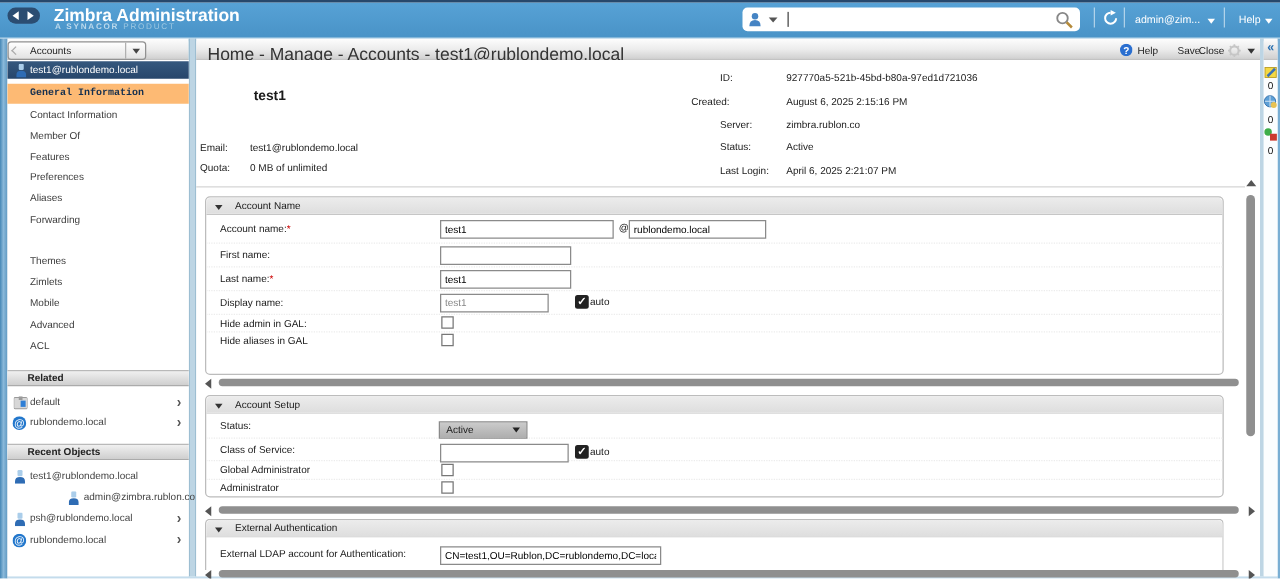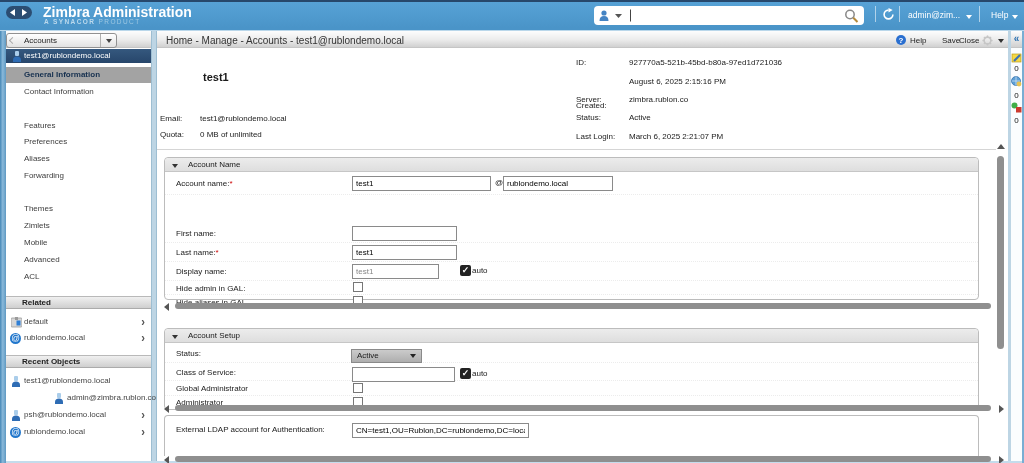--- a/index.html
+++ b/index.html
@@ -26,30 +26,30 @@
 
 .tbar{background:linear-gradient(#fdfdfd,#ececec 50%,#d2d2d2 92%,#bdbdbd);}
 #toolbar-left{position:absolute;left:6px;top:31px;width:145px;height:17px;}
 #combo{position:absolute;left:0px;top:2px;width:109px;height:13px;background:linear-gradient(#fff,#e2e2e2);border:1px solid #919191;border-radius:3px;}
 #combo .txt{position:absolute;left:17px;top:2px;font-size:8px;color:#222;}
 #combo .sep{position:absolute;right:15px;top:0;width:1px;height:100%;background:#b0b0b0;}
 #combo .darr{position:absolute;right:4px;top:5px;width:0;height:0;border-left:3.5px solid transparent;border-right:3.5px solid transparent;border-top:4px solid #444;}
 #combo .notch{position:absolute;left:3px;top:3.5px;width:4px;height:4px;border-left:1px solid #aaa;border-bottom:1px solid #aaa;transform:rotate(45deg);}
 #splitter{position:absolute;left:151px;top:31px;width:6px;height:430px;background:#bdd5e4;border-left:1px solid #9dbed2;border-right:1px solid #9dbed2;box-sizing:border-box;}
 #breadcrumb{position:absolute;left:157px;top:31px;width:851px;height:17px;}
-#breadcrumb .bc-text{position:absolute;left:9px;top:4px;font-size:10px;color:#333;}
+#breadcrumb .bc-text{position:absolute;left:9px;top:4px;font-size:14px;color:#333;text-decoration:underline;}
 #bc-right{position:absolute;left:0;top:4px;font-size:8px;color:#222;width:100%;height:12px;}
 #divider-rt{position:absolute;left:1008px;top:31px;width:3px;height:430px;background:#bdd5e4;}
 #collapse{position:absolute;left:1011px;top:31px;width:11px;height:17px;background:linear-gradient(#fdfdfd,#d2d2d2 92%,#bdbdbd);color:#2a70b0;font-size:10px;font-weight:bold;text-align:center;line-height:16px;}
 
 #sidebar{position:absolute;left:6px;top:48px;width:145px;height:413px;background:#fff;font-size:8px;color:#3c3c3c;}
 #sel-acc{position:absolute;left:0;top:1px;width:145px;height:14px;background:linear-gradient(#35587e,#27466b);color:#fff;line-height:14px;}
 #sel-acc span{position:absolute;left:18px;top:0;}
 .navitem{position:absolute;left:0;width:145px;height:16px;line-height:16px;padding-left:18px;box-sizing:border-box;}
-.navsel{background:#a3a3a3;font-weight:bold;color:#16304f;}
+.navsel{background:#fdba74;font-weight:bold;color:#16304f;font-family:Liberation Mono, monospace;}
 .shead{position:absolute;left:0;width:145px;height:13px;background:linear-gradient(#f0f0f0,#cfcfcf);border-top:1px solid #b9b9b9;border-bottom:1px solid #ababab;font-weight:bold;color:#222;line-height:12px;padding-left:16px;box-sizing:border-box;}
 .sitem{position:absolute;left:0;width:145px;height:16px;line-height:16px;padding-left:18px;box-sizing:border-box;color:#444;}
 .chev{position:absolute;right:6px;top:2px;color:#555;font-size:11px;font-weight:bold;transform:scaleY(1.1);line-height:12px;}
 .icon-abs{position:absolute;left:5px;top:2px;}
 
 #content{position:absolute;left:157px;top:48px;width:851px;height:413px;background:#fff;font-size:8px;color:#1a1a1a;}
 #c-title{position:absolute;left:46px;top:23px;font-size:11px;font-weight:bold;}
 .hl{position:absolute;color:#1a1a1a;}
 .fieldset{position:absolute;left:7px;width:813px;border:1px solid #bcbcbc;border-radius:4px;background:#fff;}
 .fshead{height:13px;background:linear-gradient(#ececec,#dedede);border-bottom:1px solid #c6c6c6;border-radius:4px 4px 0 0;line-height:13px;padding-left:7px;color:#1a1a1a;}
@@ -156,20 +156,21 @@
   <div id="sidebar">
     <div id="sel-acc">
       <svg class="icon-abs" style="left:7px;top:2px;" width="8" height="11">
           <rect x="2" y="0" width="4" height="5" rx="1" fill="#aacdea"></rect>
           <path d="M0,11 L0,9 Q0,5.5 4,5.5 Q8,5.5 8,9 L8,11 Z" fill="#2e6cb4"></path>
         </svg>
       <span>test1@rublondemo.local</span>
     </div>
     <div class="navitem navsel" style="top:19px;">General Information</div>
     <div class="navitem" style="top:36px;">Contact Information</div>
+    <div class="navitem" style="top:53px;">Member Of</div>
     <div class="navitem" style="top:70px;">Features</div>
     <div class="navitem" style="top:86px;">Preferences</div>
     <div class="navitem" style="top:103px;">Aliases</div>
     <div class="navitem" style="top:120px;">Forwarding</div>
     <div class="navitem" style="top:153px;">Themes</div>
     <div class="navitem" style="top:170px;">Zimlets</div>
     <div class="navitem" style="top:187px;">Mobile</div>
     <div class="navitem" style="top:204px;">Advanced</div>
     <div class="navitem" style="top:221px;">ACL</div>
     <div class="shead" style="top:248px;">Related</div>
@@ -219,39 +220,39 @@
   </div>
 
   <div id="content">
     <div id="c-title">test1</div>
     <div class="hl" style="left:3px;top:66px;">Email:</div>
     <div class="hl" style="left:43px;top:66px;">test1@rublondemo.local</div>
     <div class="hl" style="left:3px;top:82px;">Quota:</div>
     <div class="hl" style="left:43px;top:82px;">0 MB of unlimited</div>
     <div class="hl" style="left:419px;top:10px;">ID:</div>
     <div class="hl" style="left:472px;top:10px;">927770a5-521b-45bd-b80a-97ed1d721036</div>
-    <div class="hl" style="left:419px;top:29px;margin-top:24px;">Created:</div>
+    <div class="hl" style="left:396px;top:29px;">Created:</div>
     <div class="hl" style="left:472px;top:29px;">August 6, 2025 2:15:16 PM</div>
     <div class="hl" style="left:419px;top:47px;">Server:</div>
     <div class="hl" style="left:472px;top:47px;">zimbra.rublon.co</div>
     <div class="hl" style="left:419px;top:65px;">Status:</div>
     <div class="hl" style="left:472px;top:65px;">Active</div>
     <div class="hl" style="left:419px;top:84px;">Last Login:</div>
-    <div class="hl" style="left:472px;top:84px;">March 6, 2025 2:21:07 PM</div>
+    <div class="hl" style="left:472px;top:84px;">April 6, 2025 2:21:07 PM</div>
     <div style="position:absolute;left:0;top:101px;width:839px;height:1px;background:#d5d5d5;"></div>
 
     <div class="fieldset" style="top:109px;height:141px;">
       <div class="fshead"><span class="tri"></span>Account Name</div>
       <div class="frow" style="height:22px;">
         <div class="flabel">Account name:<span class="req">*</span></div>
         <input class="finput" style="left: 187px; top: 4px; width: 139px;" value="test1">
         <div style="position:absolute;left:330px;top:6px;">@</div>
         <input class="finput" style="left: 338px; top: 4px; width: 110px;" value="rublondemo.local">
       </div>
-      <div class="frow" style="height:18px;margin-top:29px;">
+      <div class="frow" style="height:18px;">
         <div class="flabel">First name:</div>
         <input class="finput" style="left: 187px; top: 2px; width: 105px;">
       </div>
       <div class="frow" style="height:18px;">
         <div class="flabel">Last name:<span class="req">*</span></div>
         <input class="finput" style="left: 187px; top: 2px; width: 105px;" value="test1">
       </div>
       <div class="frow" style="height:18px;">
         <div class="flabel">Display name:</div>
         <input class="finput" style="left: 187px; top: 2px; width: 87px; color: rgb(136, 136, 136);" value="test1">
@@ -266,21 +267,21 @@
         <div class="flabel">Hide aliases in GAL</div>
         <div class="cb" style="left:188px;top:1px;"></div>
       </div>
     </div>
     <div class="hscroll" style="top:253px;">
       <div class="harr l"></div>
         <div class="hthumb"></div>
         <div class="harr r"></div>
     </div>
 
-    <div class="fieldset" style="top:268px;height:80px;margin-top:12px;">
+    <div class="fieldset" style="top:268px;height:80px;">
       <div class="fshead"><span class="tri"></span>Account Setup</div>
       <div class="frow" style="height:19px;">
         <div class="flabel">Status:</div>
         <div style="position:absolute;left:186px;top:6px;width:69px;height:12px;background:linear-gradient(#cbcbcb,#aeaeae);border:1px solid #8a8a8a;font-size:8px;">
           <span style="position:absolute;left:5px;top:0;line-height:12px;">Active</span>
           <div style="position:absolute;right:5px;top:4px;width:0;height:0;border-left:3.5px solid transparent;border-right:3.5px solid transparent;border-top:4.5px solid #222;"></div>
         </div>
       </div>
       <div class="frow" style="height:17px;">
         <div class="flabel">Class of Service:</div>
@@ -297,20 +298,21 @@
         <div class="cb" style="left:188px;top:1px;"></div>
       </div>
     </div>
     <div class="hscroll" style="top:355px;">
       <div class="harr l"></div>
         <div class="hthumb"></div>
         <div class="harr r"></div>
     </div>
 
     <div class="fieldset" style="top:367px;height:40px;border-bottom:none;border-radius:4px 4px 0 0;">
+      <div class="fshead"><span class="tri"></span>External Authentication</div>
       <div class="frow" style="height:24px;">
         <div class="flabel" style="top:13px;">External LDAP account for Authentication:</div>
         <input class="finput" style="left: 187px; top: 7px; width: 177px;" value="CN=test1,OU=Rublon,DC=rublondemo,DC=loca">
       </div>
     </div>
     <div class="hscroll" style="top:406px;">
       <div class="harr l"></div>
         <div class="hthumb"></div>
         <div class="harr r"></div>
     </div>

